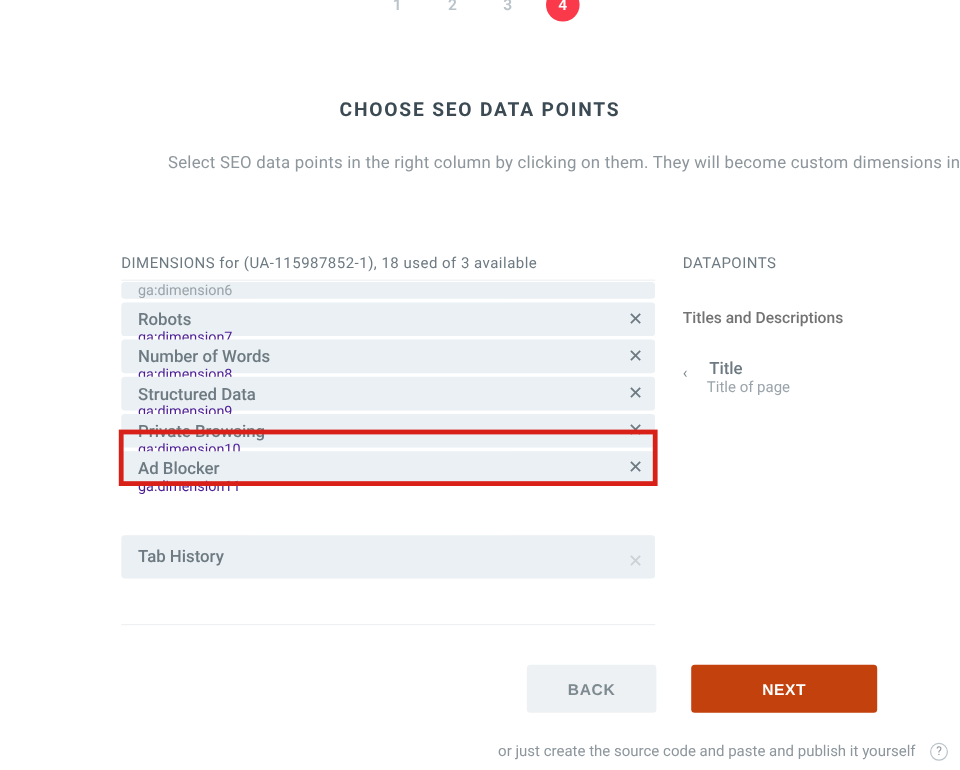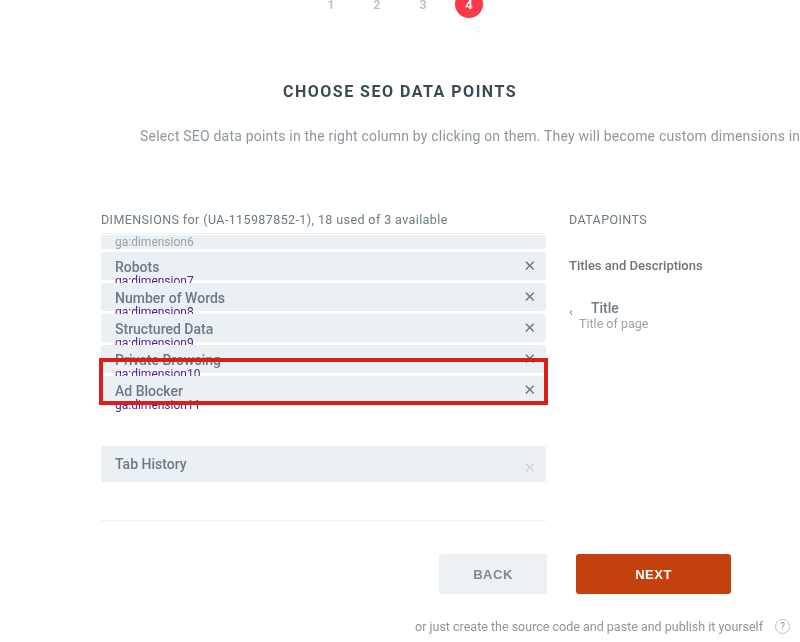--- a/index.html
+++ b/index.html
@@ -30,21 +30,21 @@
   .dim.peek-bottom { height: 36px; padding-top: 10px; margin-top: 42px; }
   .dim.peek-bottom .close { top: 22px; }
 
   .highlight { position: absolute; border: 4px solid #d92018; pointer-events: none; }
 
   
   .dp-group { position: absolute; top: 258px; left: 569px; font-size: 13px; color: #737373; font-weight: 500; }
   .dp-item  { position: absolute; top: 300px; left: 569px; width: 220px; }
   .dp-item .chev { position: absolute; left: 0; top: 4px; color: #7e8a91; font-size: 13px; }
   .dp-item .label { margin-left: 22px; font-size: 14px; color: #6d7a82; font-weight: 500; }
-  .dp-item .desc  { margin-left: 10px; font-size: 12.5px; color: #9aa4aa; }
+  .dp-item .desc  { margin-left: 20px; font-size: 12.5px; color: #9aa4aa; }
 
   
   .btn-back { position: absolute; left: 439px; top: 554px; width: 108px; height: 40px; border: none; border-radius: 3px; background: #eef1f3; color: #7e8a91; font-weight: 700; font-size: 13px; letter-spacing: 0.5px; cursor: pointer; }
   .btn-next { position: absolute; left: 576px; top: 554px; width: 155px; height: 40px; border: none; border-radius: 3px; background: #c2410c; color: #fff; font-weight: 700; font-size: 13px; letter-spacing: 0.5px; cursor: pointer; }
 
   .footer-note { position: absolute; top: 619px; right: 10px; font-size: 12.5px; color: #8d969c; display: flex; align-items: center; gap: 12px; white-space: nowrap; }
   .footer-note .q { width: 15px; height: 15px; border: 1px solid #b9c3c9; border-radius: 50%; display: flex; align-items: center; justify-content: center; font-size: 10px; color: #8d969c; }
 </style>
 </head>
 <body>

